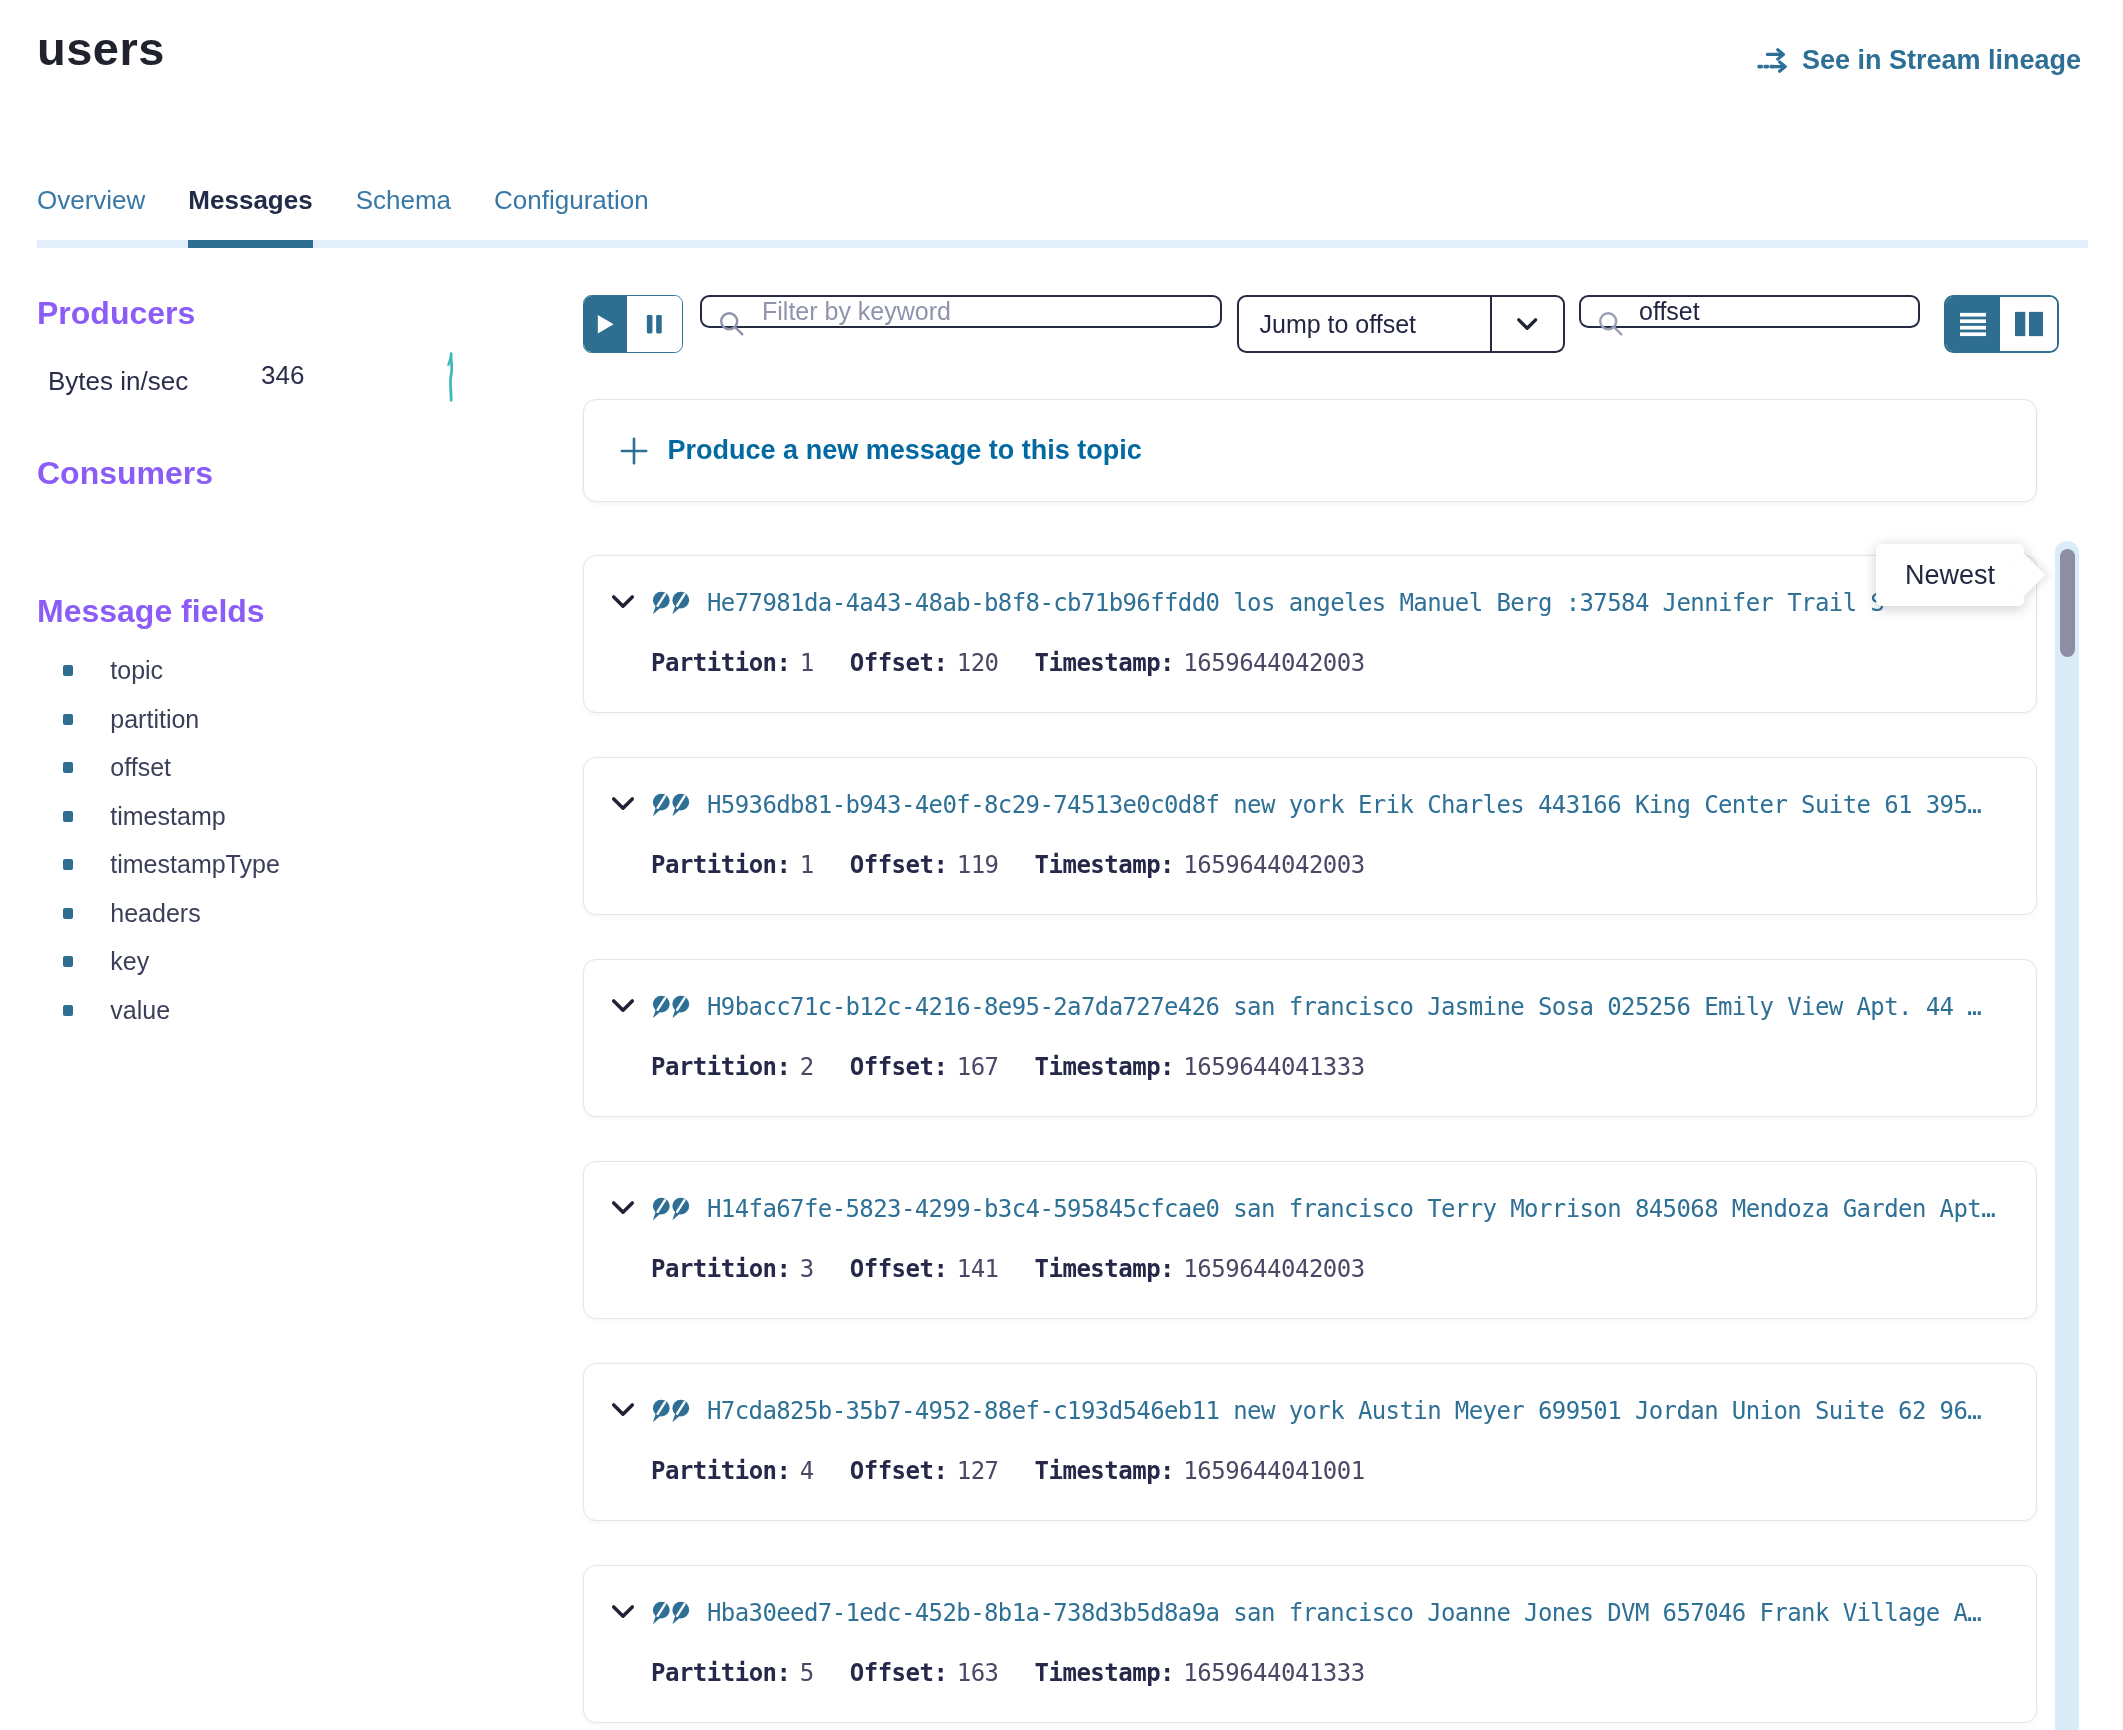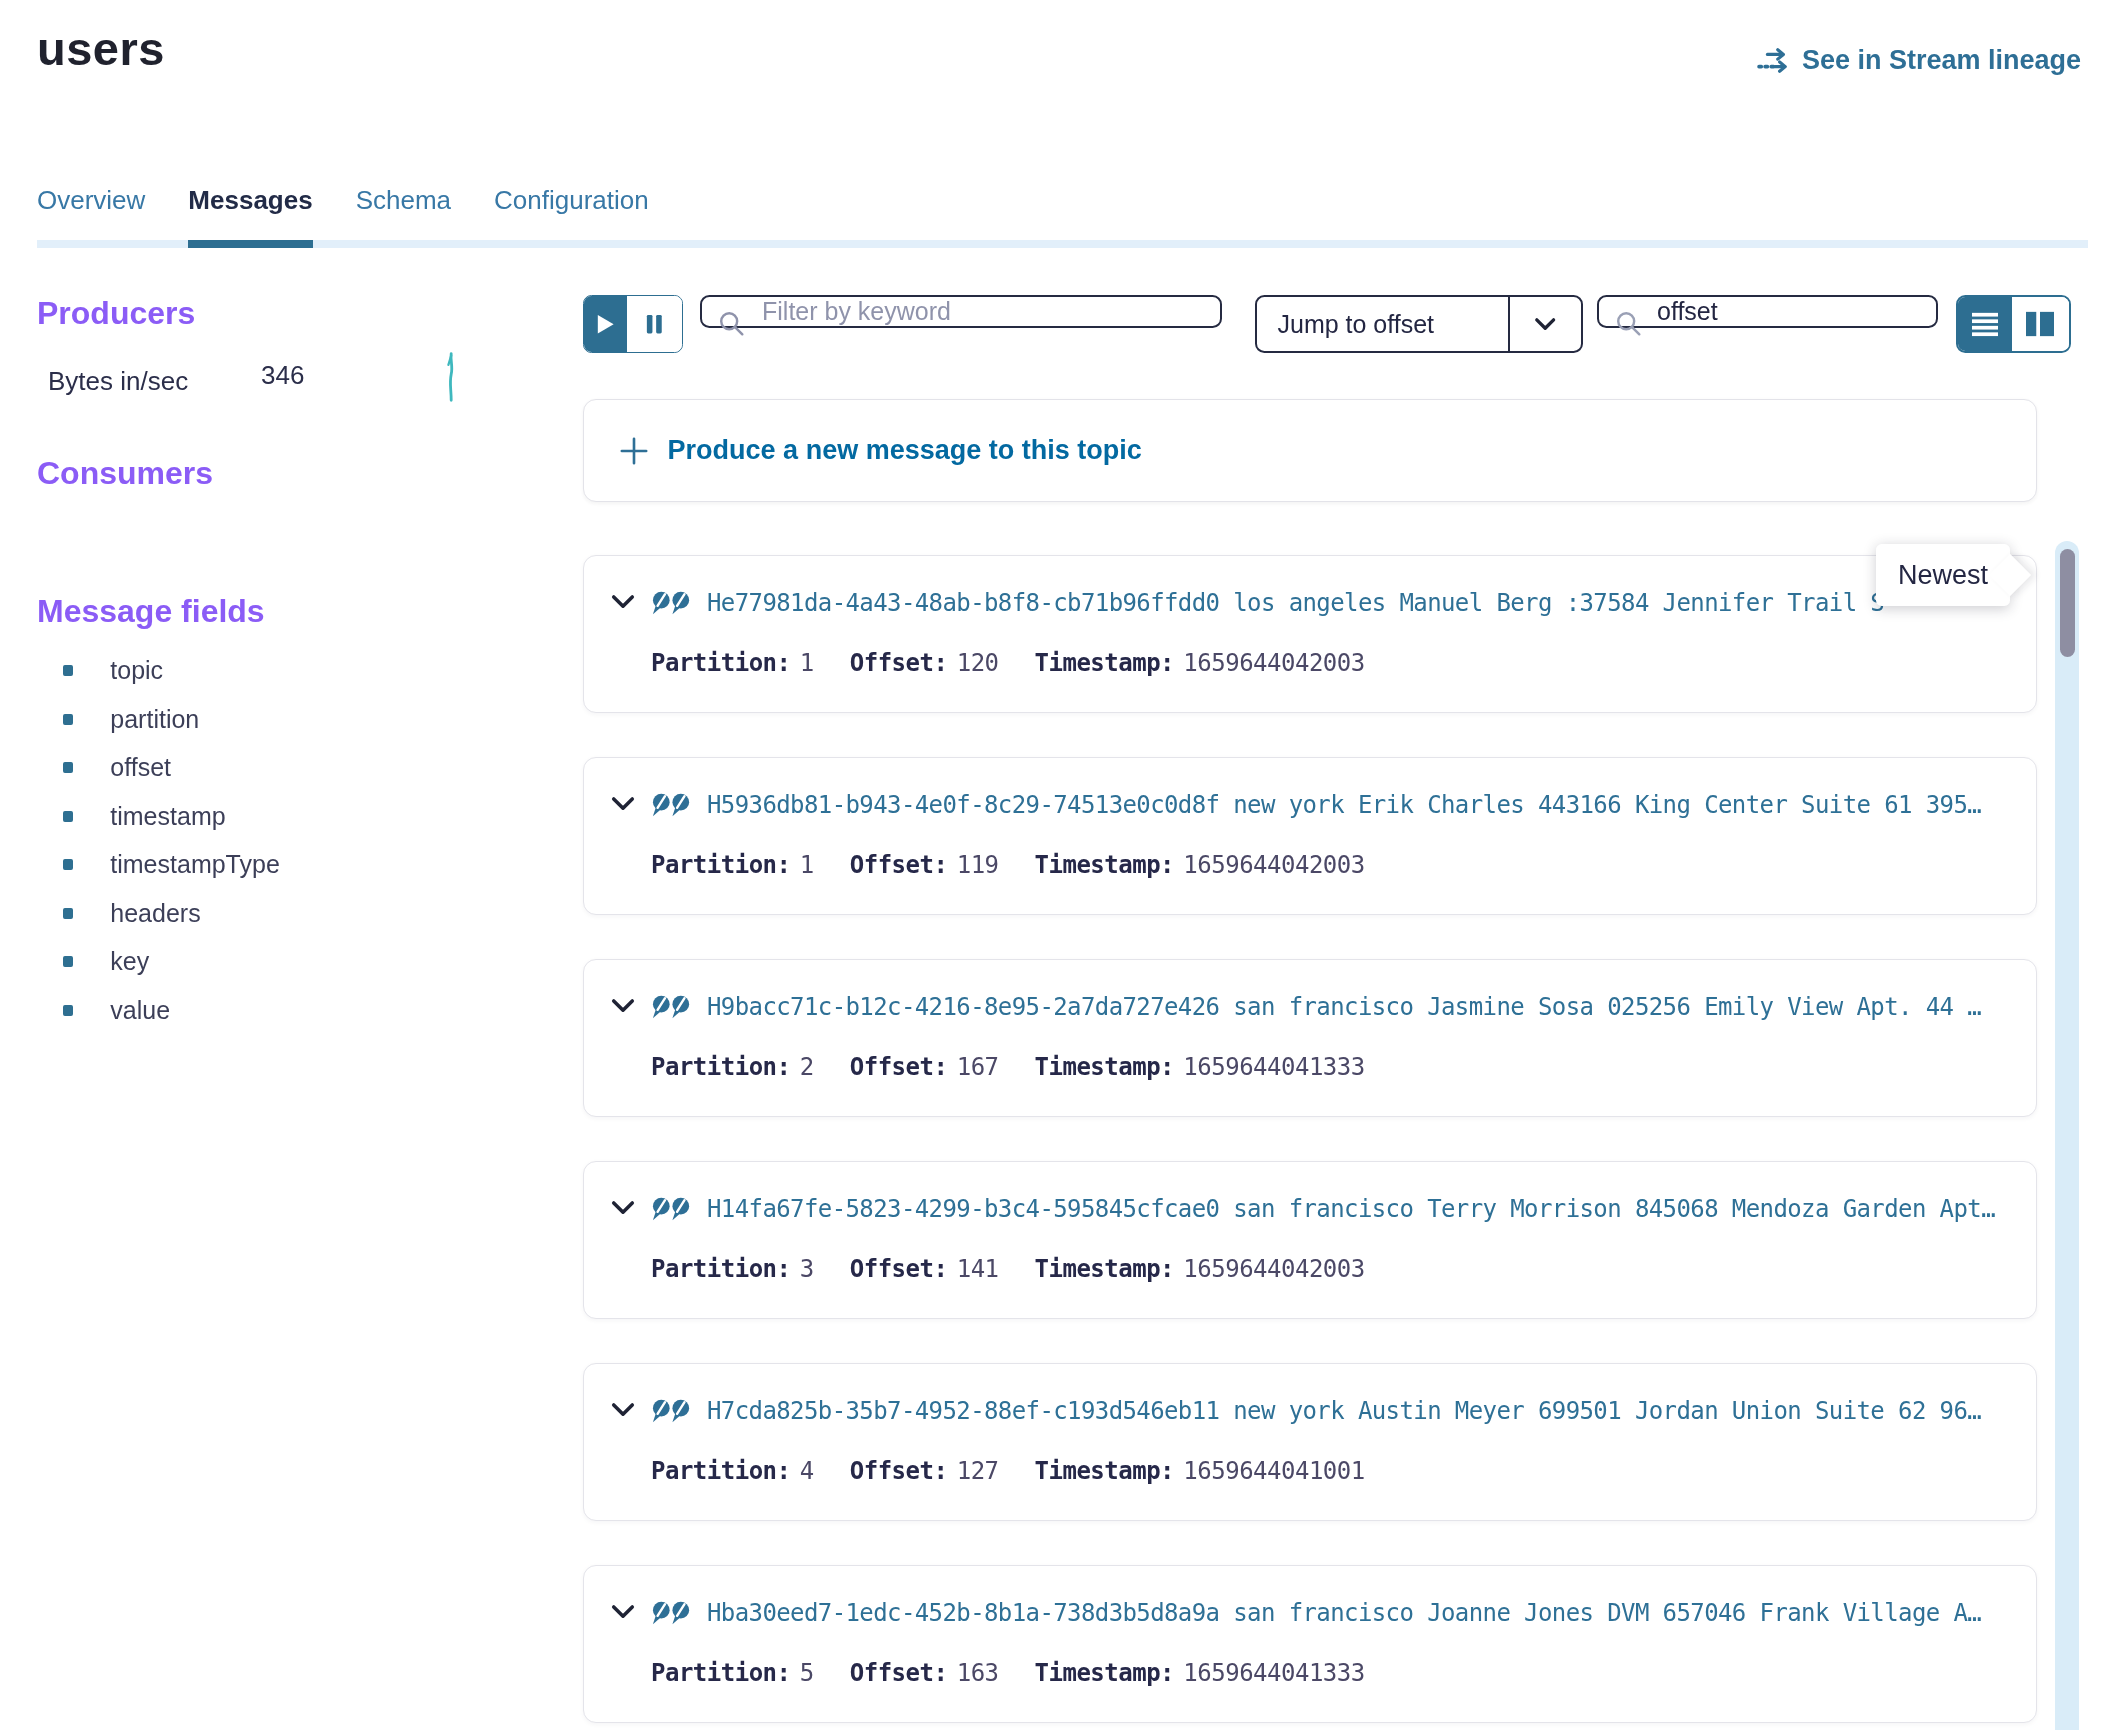--- a/index.html
+++ b/index.html
@@ -38,21 +38,21 @@
   .field-label { font-size:25px; color:#3c3f58; }
   
   .toolbar { position:absolute; left:583px; top:295px; width:1476px; height:58px; display:flex; align-items:stretch; }
   .playpause {
     width:100px; display:flex; flex:none; border:1.9px solid #2d6e91; border-radius:8.4px;
     overflow:hidden; margin-right:17px; cursor:pointer;
   }
   .pp-play { width:43px; background:#2d6e91; display:flex; align-items:center; justify-content:center; }
   .pp-pause { flex:1; background:#fff; display:flex; align-items:center; justify-content:center; }
   .filter-input {
-    width:522px; flex:none; margin-right:33px; border:2.3px solid #252a41; border-radius:9.3px;
+    width:522px; flex:none; margin-right:15px; border:2.3px solid #252a41; border-radius:9.3px;
     font-family:inherit; font-size:25px; color:#232642; padding:0 15px 0 60px; outline:none; background:#fff;
   }
   .filter-input::placeholder { color:#8f93ab; }
   .filter-wrap, .offset-wrap { position:relative; flex:none; }
   .filter-wrap .mag, .offset-wrap .mag { position:absolute; left:17px; top:14px; }
   .jump-select {
     width:328px; flex:none; margin-right:14px; border:2.3px solid #252a41; border-radius:9.3px;
     display:flex; align-items:center; background:#fff; cursor:pointer;
   }
   .jump-text { flex:1; padding-left:20.5px; font-size:25px; color:#232642; }
@@ -92,21 +92,21 @@
     margin:28px 0 0 41px; display:flex; gap:36px;
     font-family:"DejaVu Sans Mono", monospace; font-size:24px; letter-spacing:-0.5px;
   }
   .meta-label { font-weight:700; color:#262849; }
   .meta-value { color:#4b4866; margin-left:9.3px; }
   .chev-btn { cursor:pointer; display:flex; flex:none; }
   
   .newest-tooltip {
     position:absolute; left:1876px; top:544px; height:62px; min-width:132px; z-index:6;
     background:#fff; border-radius:5.6px; box-shadow:0 2.8px 13px rgba(30,33,48,0.22);
-    display:flex; align-items:center; justify-content:center; padding:0 22px;
+    display:flex; align-items:center; justify-content:center; padding:0 29px;
     font-size:27px; color:#242743;
   }
   .newest-tooltip::after {
     content:""; position:absolute; right:-15px; top:16px; width:30px; height:30px;
     background:#fff; transform:rotate(45deg); box-shadow:3.7px -3.7px 7.5px rgba(30,33,48,0.10);
   }
   
   .scroll-track {
     position:absolute; left:2055px; top:541px; width:24px; height:1190px;
     background:#d9ecf8; border-radius:12px 12px 0 0;

